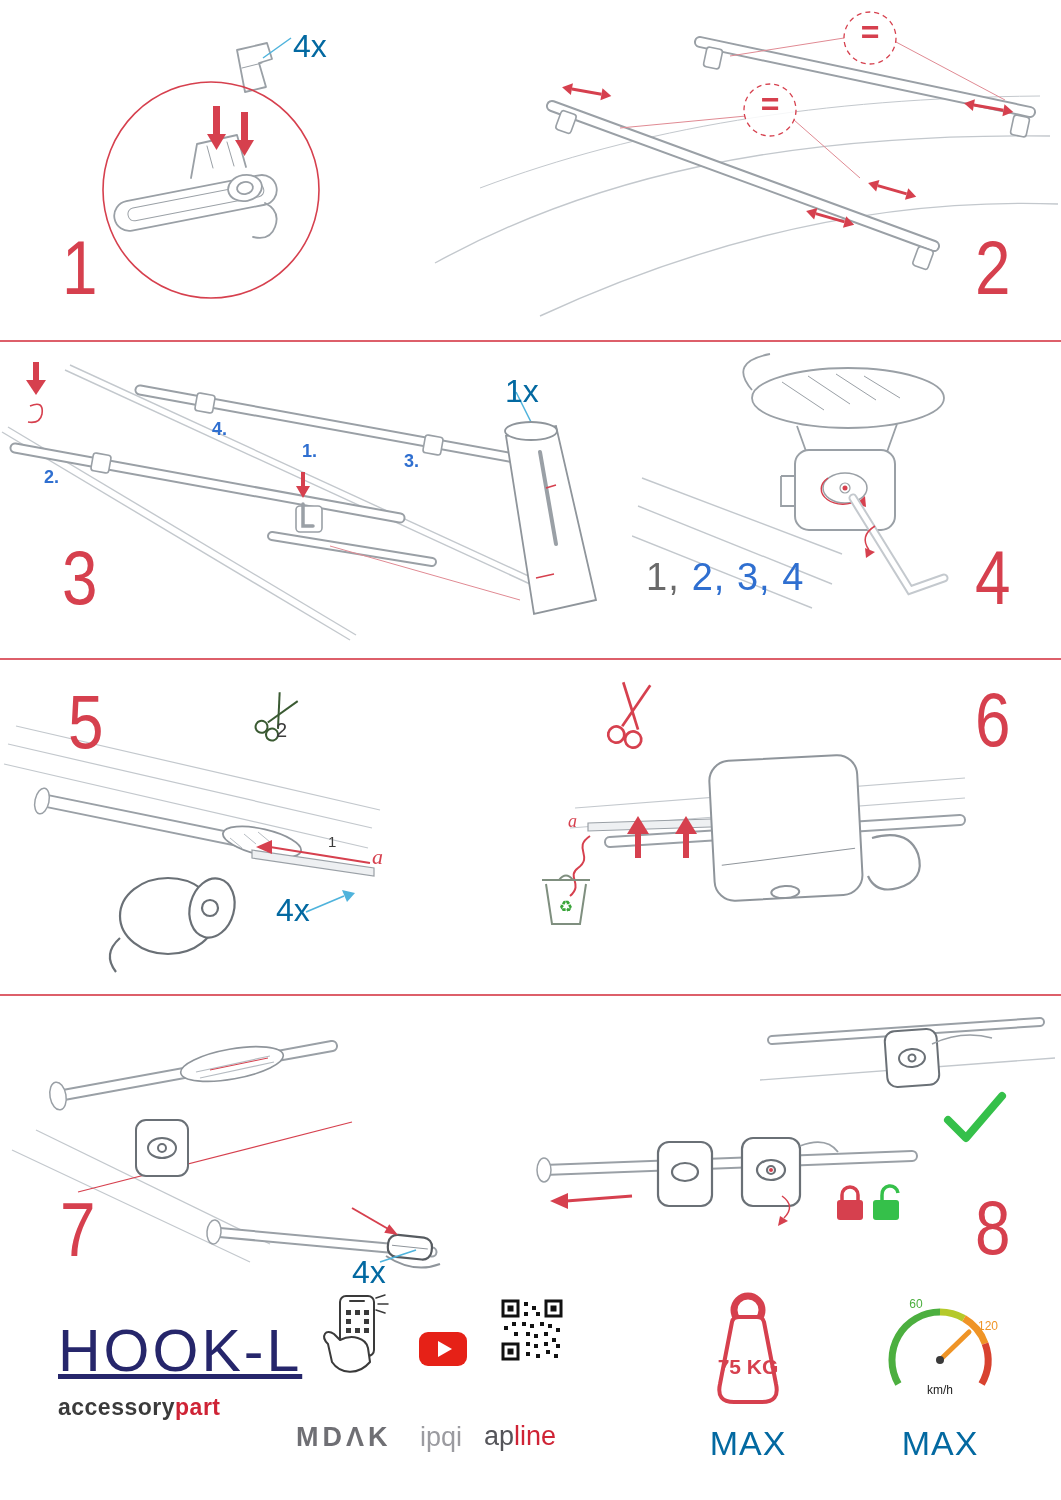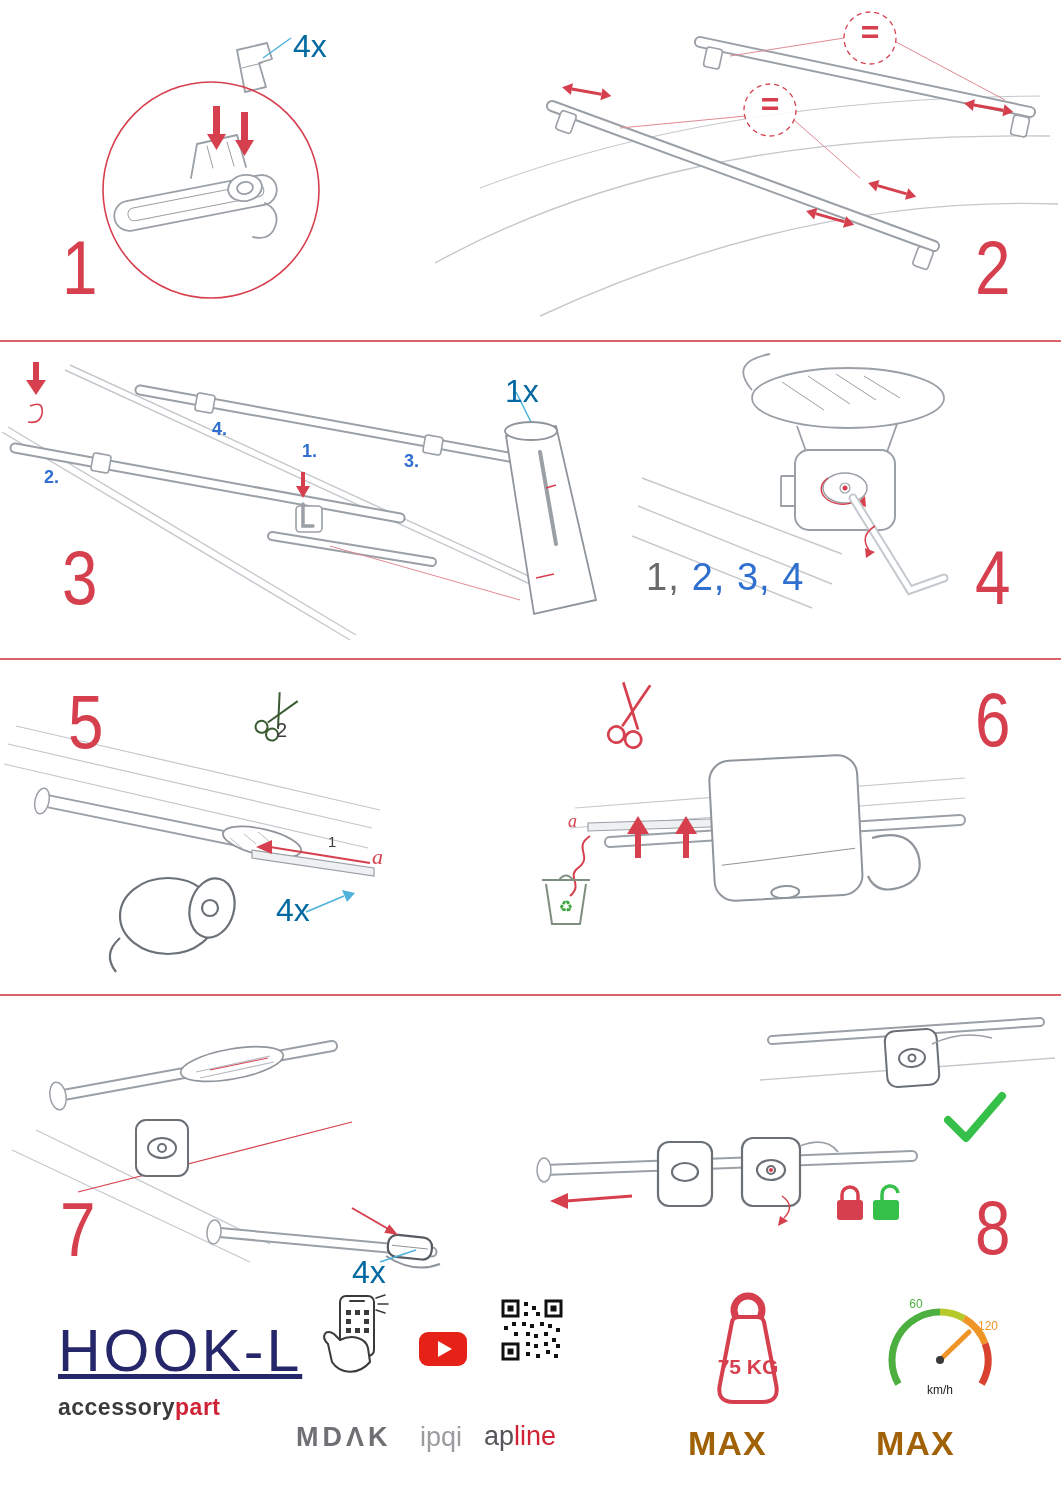--- a/index.html
+++ b/index.html
@@ -19,21 +19,21 @@
   .seq .b{color:#2f6fd0;margin-left:12px;}
   .product{font-size:59px;color:#26266b;letter-spacing:3px;font-weight:500;text-decoration:underline;}
   .brand{font-size:23px;font-weight:700;letter-spacing:.5px;}
   .brand .bk{color:#3b3b3b;}
   .brand .rd{color:#cf2335;}
   .logorow{font-size:27px;}
   .mdak{color:#6f6f74;font-weight:700;letter-spacing:4px;}
   .ipqi{color:#9b9ba0;font-weight:400;text-align:right;}
   .apline .ap{color:#55555a;text-align:right;}
   .apline .ln{color:#cf2335;}
-  .maxlabel{font-size:34px;color:#a16207;font-weight:700;letter-spacing:1px;text-align:left;}
+  .maxlabel{font-size:34px;color:#0369a1;font-weight:400;letter-spacing:1px;text-align:center;}
 </style>
 </head>
 <body>
 
 <div class="page">
 
   <svg class="abs" style="left:95px;top:28px" width="260" height="290" viewBox="0 0 260 290">
     <g fill="none" stroke="#9aa0a6" stroke-width="1.8" stroke-linecap="round" stroke-linejoin="round">
       <path d="M142 22 l30 -7 5 16 -13 4 7 24 -21 5 z" fill="#fff"></path>
       <path d="M147 40 l20 -5" stroke-width="1"></path>

